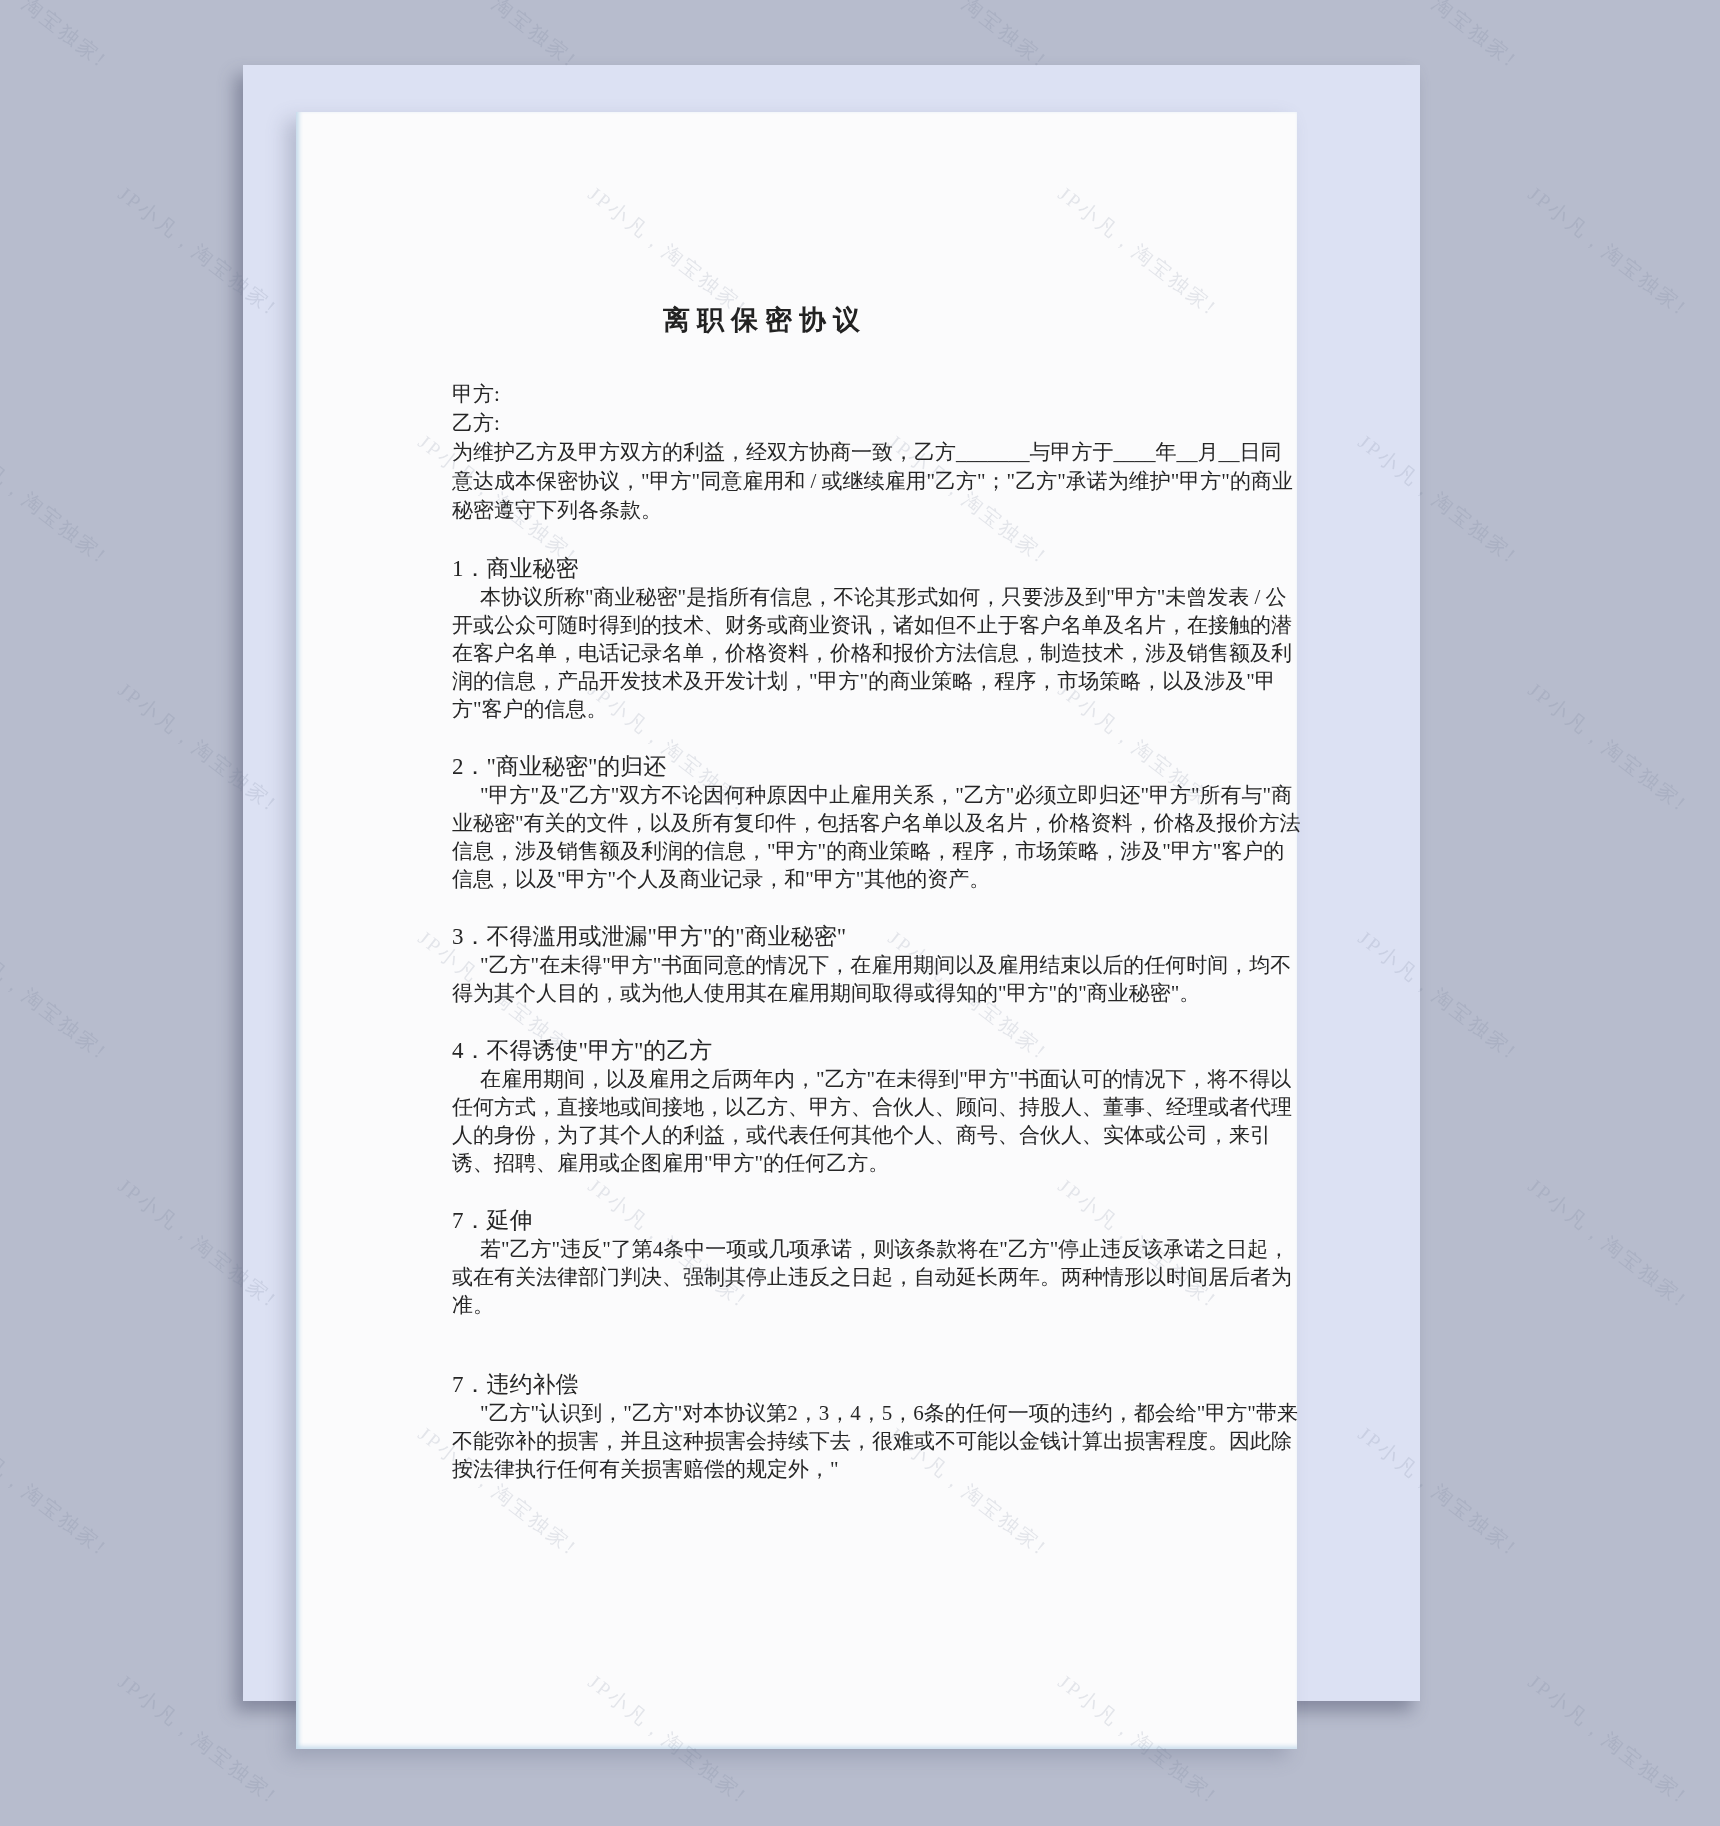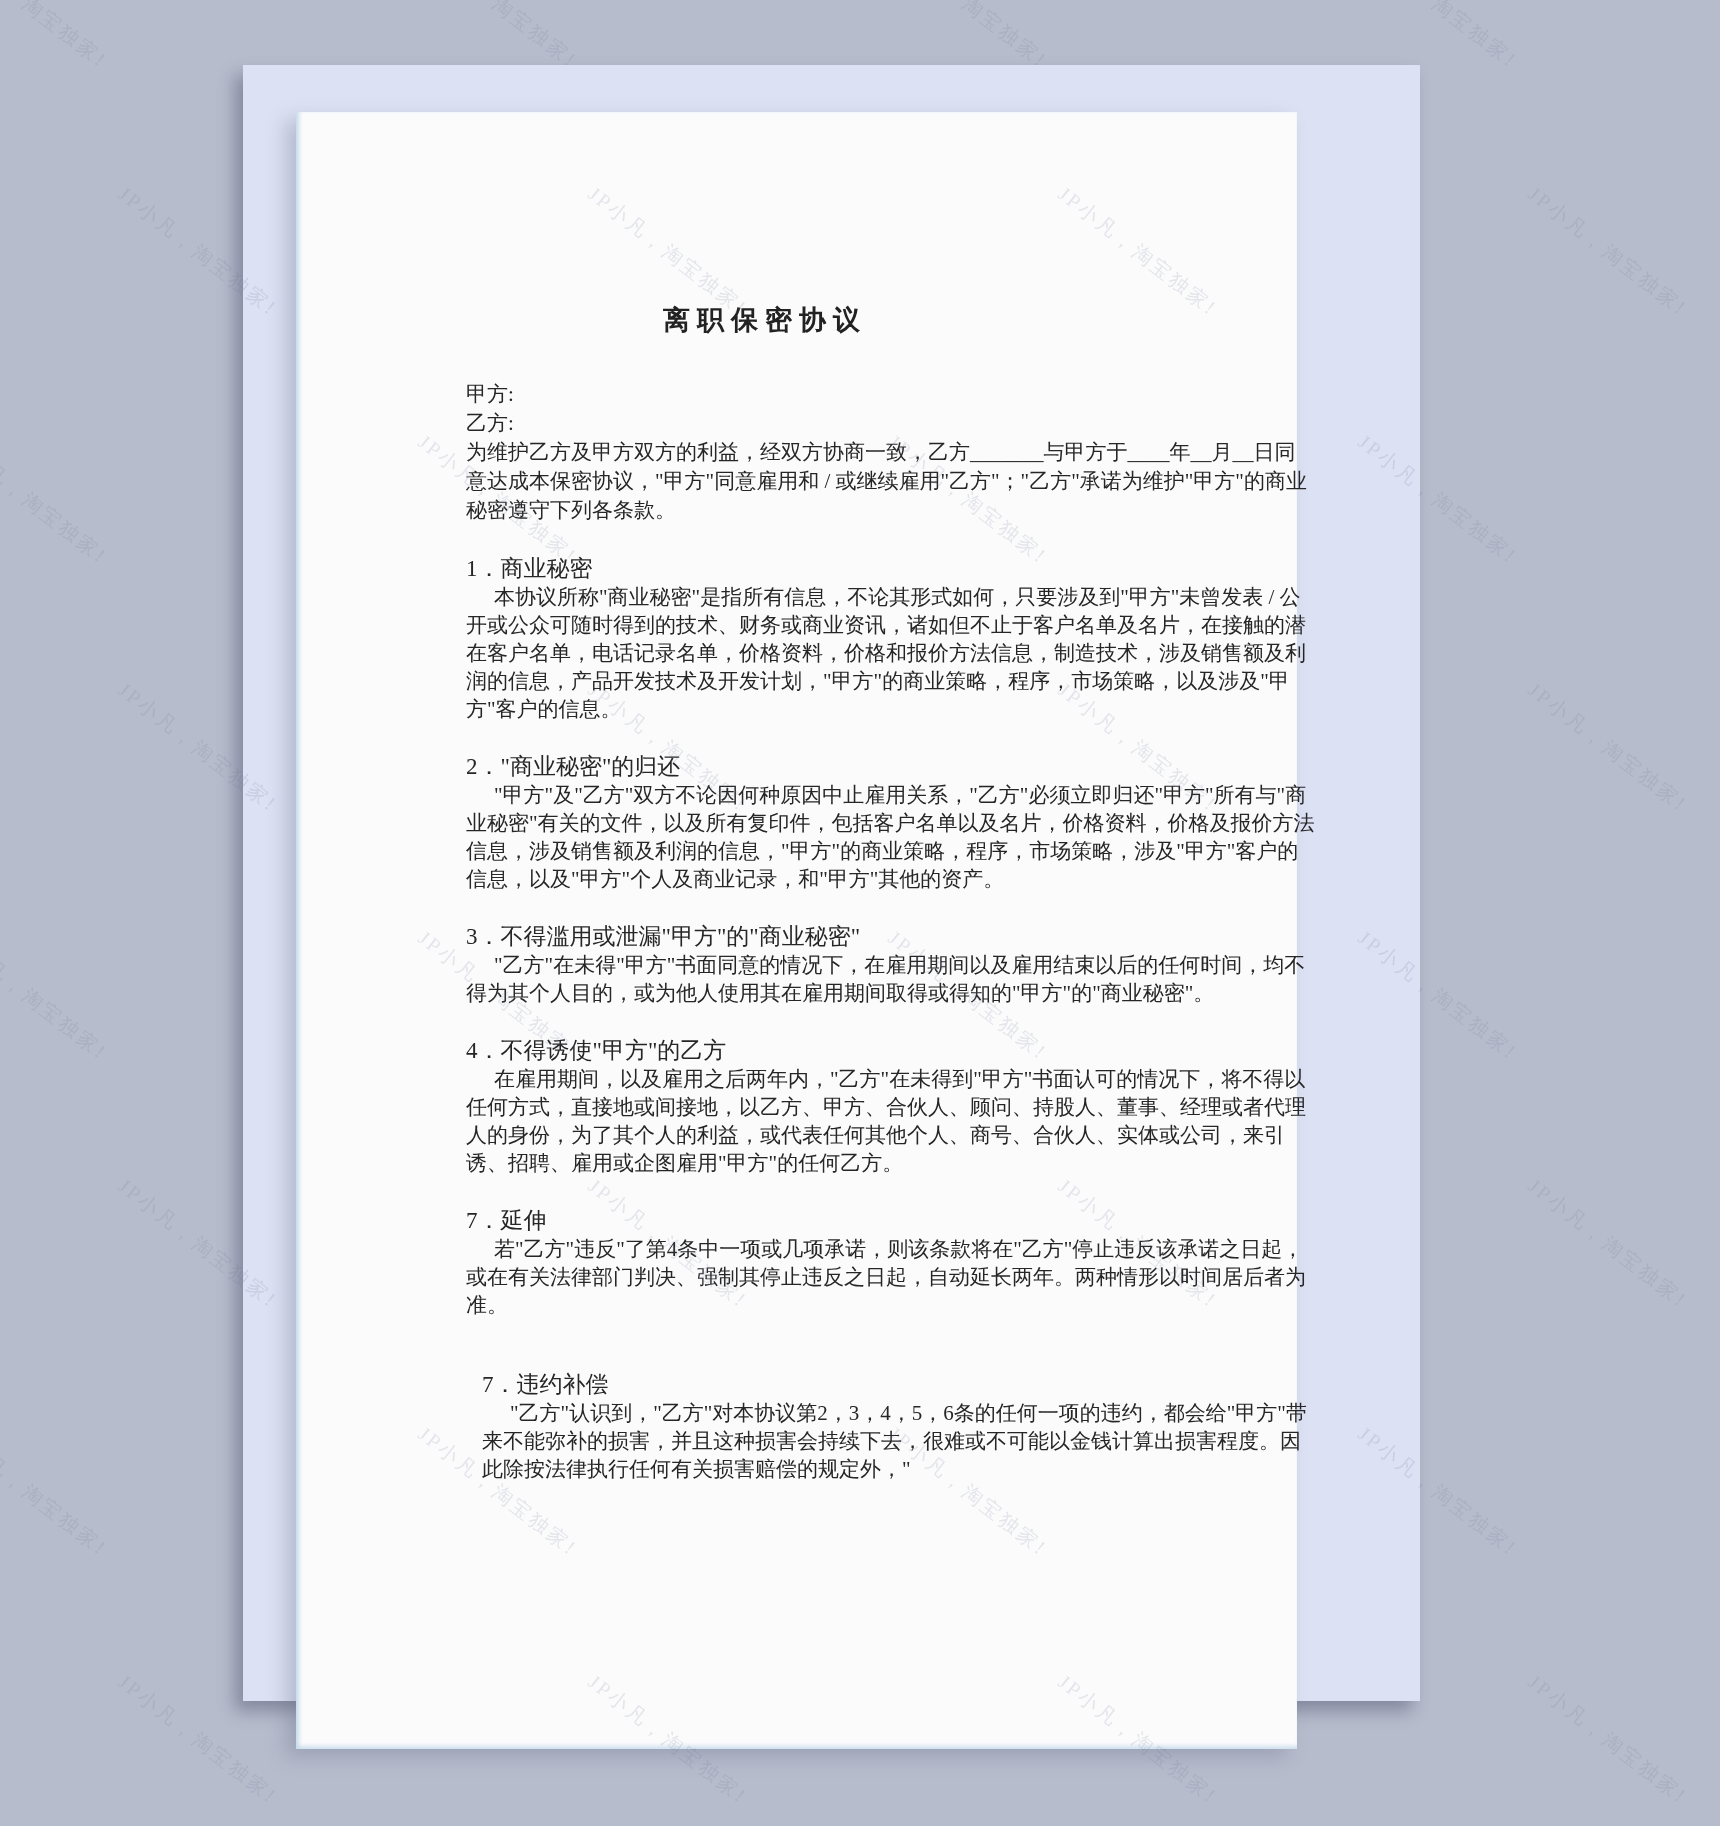--- a/index.html
+++ b/index.html
@@ -22,32 +22,32 @@
       -10px 8px 18px rgba(95,102,130,0.30),
       inset 5px 0 4px -2px #c6dbeb,
       inset 0 -5px 4px -2px #cfe0ef;
   }
   .doc-title{
     position:absolute;left:367px;top:190px;
     font-size:27px;font-weight:bold;letter-spacing:7px;
     color:#222;white-space:nowrap;
   }
   .content{
-    position:absolute;left:170px;top:268px;width:850px;
+    position:absolute;left:156px;top:268px;width:850px;
     font-size:21px;color:#262626;
   }
   .content p{margin:0;}
   .party-line{line-height:29px;}
   .intro-para{line-height:29px;text-indent:0;}
   .section{margin-top:30px;line-height:28px;}
   .section h3{
     margin:0;font-size:23px;font-weight:normal;line-height:28px;color:#262626;
   }
   .section p{text-indent:28px;}
-  .section.gap-large{margin-top:52px;margin-left:16px;}
+  .section.gap-large{margin-top:52px;}
   
   .watermarks{position:absolute;inset:0;pointer-events:none;z-index:6;}
   .wm{
     position:absolute;white-space:nowrap;
     font-size:20px;letter-spacing:3px;
     color:rgba(108,116,143,0.16);
     transform:rotate(38deg);
   }
 </style>
 </head>

